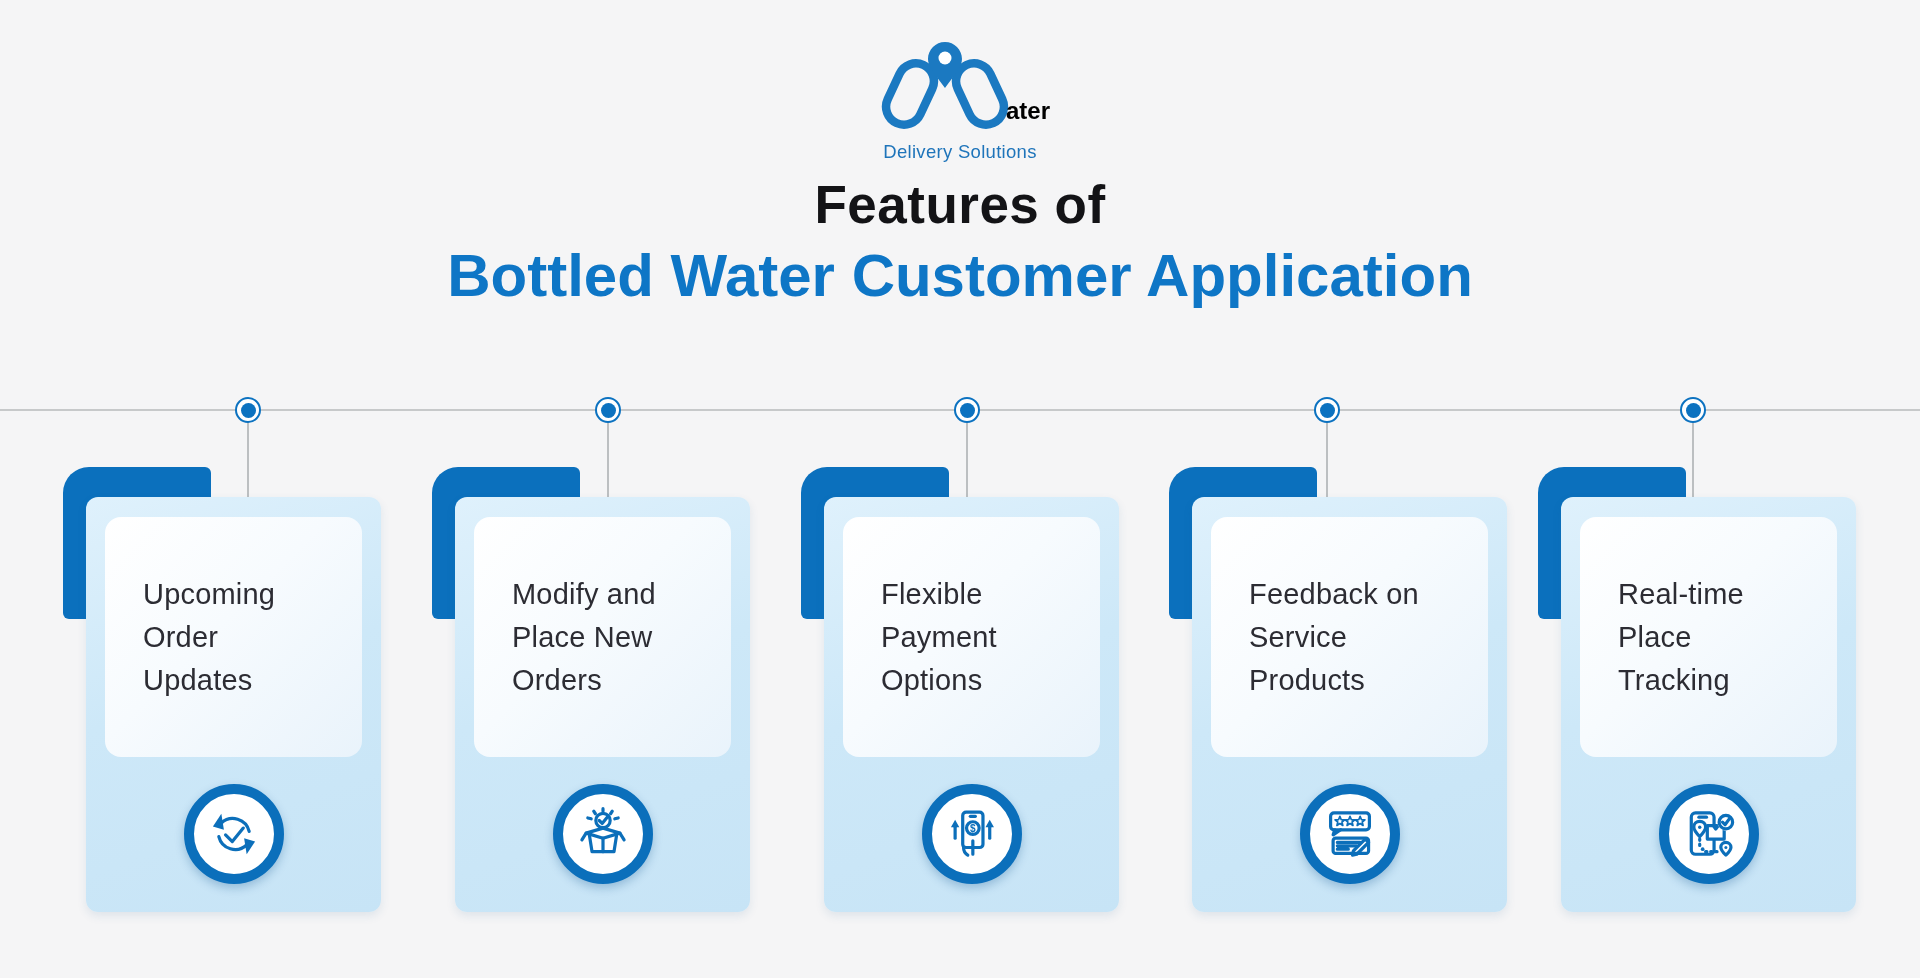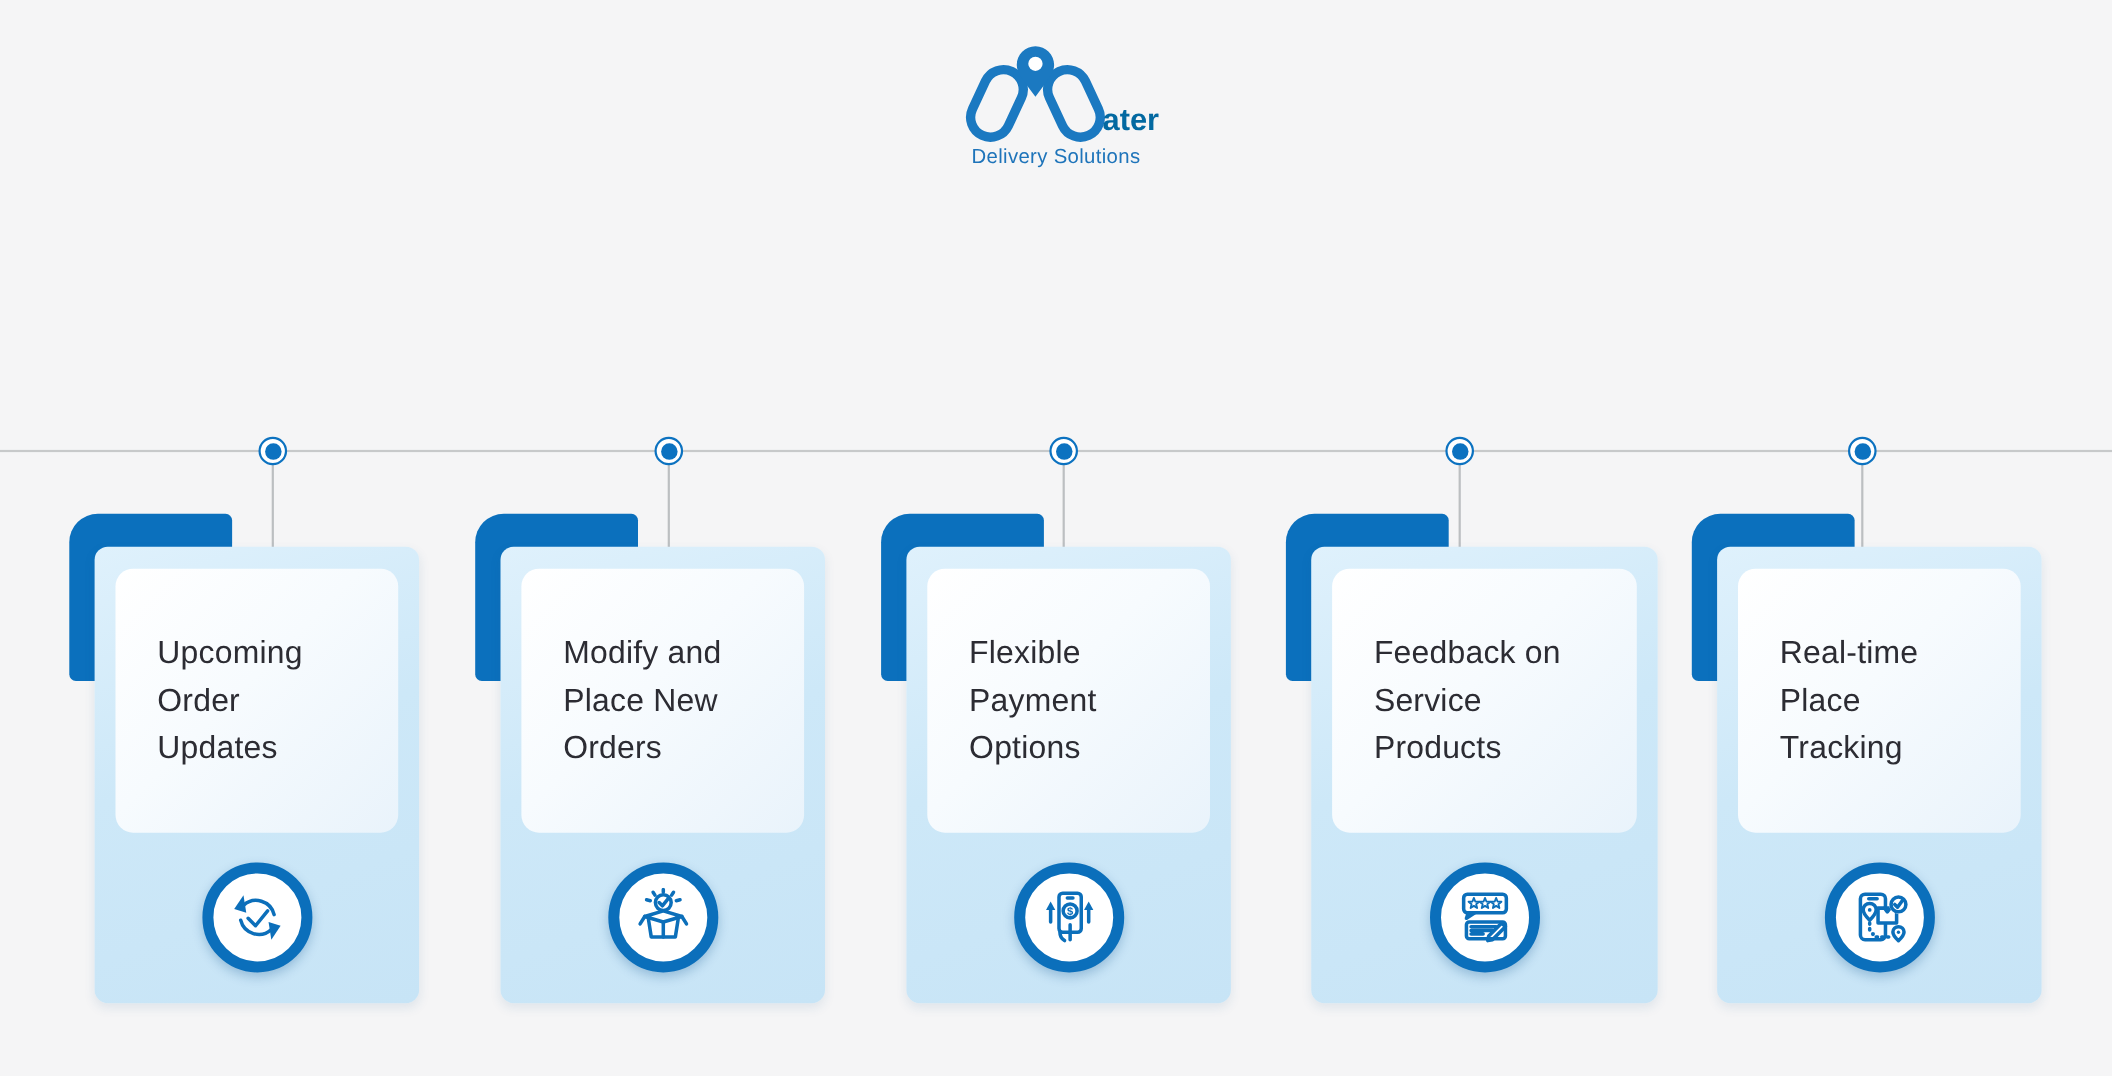--- a/index.html
+++ b/index.html
@@ -2,22 +2,22 @@
 <html><head>
 <meta charset="utf-8">
 <style>
   html,body { margin:0; padding:0; background:#f5f5f6; font-family:"Liberation Sans", sans-serif; }
   .stage { position:relative; width:1920px; height:978px; background:#f5f5f6; overflow:hidden; }
 
   
   .logo { position:absolute; top:38px; left:50%; transform:translateX(-50%);
           display:flex; flex-direction:column; align-items:center; }
   .logo-row { display:flex; align-items:flex-end; }
-  .brand-suffix { font-size:28px; font-weight:700; color:#0369a1; margin-left:-14px; padding-bottom:5px; }
-  .tagline { font-size:18.5px; color:#1e74ba; letter-spacing:0.3px; margin-top:1px; }
+  .brand-suffix { font-size:24px; font-weight:700; color:#000000; margin-left:-14px; padding-bottom:5px; }
+  .tagline { font-size:18.5px; color:#1e74ba; letter-spacing:0.3px; margin-top:11px; }
 
   
   .title { position:absolute; top:172px; left:0; width:100%; text-align:center; }
   .title-line1 { font-size:53px; font-weight:600; color:#131316; line-height:66px; letter-spacing:0.5px; }
   .title-line2 { font-size:60px; font-weight:800; color:#0e76c6; line-height:76px; }
 
   
   .timeline-line { position:absolute; top:409px; left:0; width:1920px; height:2px; background:#c7c9ca; }
   .connector { position:absolute; top:410px; width:2px; height:88px; background:#bcbfc1; }
   .dot { position:absolute; top:397px; width:26px; height:26px; box-sizing:border-box;
@@ -64,20 +64,24 @@
         <g transform="translate(75 4)">
           <path d="M0 0 C-9.4 0 -17 7.6 -17 17 C-17 24 -11 31 0 46 C11 31 17 24 17 17 C17 7.6 9.4 0 0 0 Z" fill="#1b79c1"></path>
           <circle cx="0" cy="16" r="6.5" fill="#ffffff"></circle>
         </g>
       </svg>
       <span class="brand-suffix">ater</span>
     </div>
     <div class="tagline">Delivery Solutions</div>
   </div>
 
+  <div class="title">
+    <div class="title-line1">Features of</div>
+    <div class="title-line2">Bottled Water Customer Application</div>
+  </div>
 
   <div class="timeline-line"></div>
   <div class="connector c1"></div>
   <div class="connector c2"></div>
   <div class="connector c3"></div>
   <div class="connector c4"></div>
   <div class="connector c5"></div>
   <div class="dot d1"></div>
   <div class="dot d2"></div>
   <div class="dot d3"></div>

